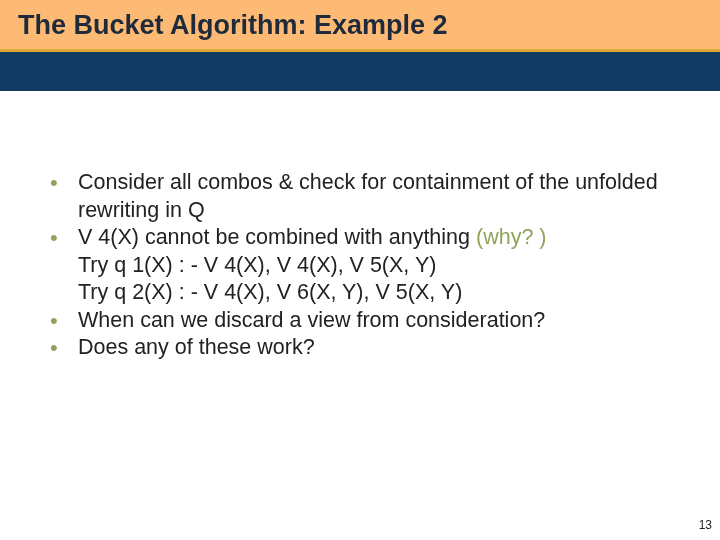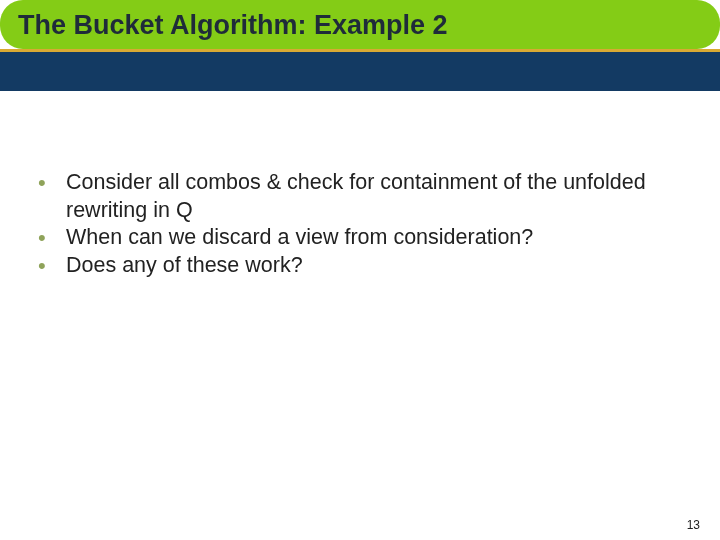--- a/index.html
+++ b/index.html
@@ -5,38 +5,37 @@
   * { margin: 0; padding: 0; box-sizing: border-box; }
   html, body { width: 720px; height: 540px; overflow: hidden; }
   body {
     font-family: Verdana, Geneva, sans-serif;
     background: #ffffff;
     position: relative;
   }
   .title-bar {
     width: 100%;
     padding: 10px 18px 8px 18px;
-    background: #84cc16;
-    border-radius: 23px;
+    background: #fdba74;
   }
   .title-bar h1 {
     font-family: "Arial Black", Arial, sans-serif;
     font-weight: 900;
     font-size: 27px;
     color: #1f2b3a;
     letter-spacing: 0px;
   }
   .band {
     width: 100%;
     height: 42px;
     background: #133a63;
     border-top: 3px solid #d9a933;
   }
   .content {
-    padding: 78px 38px 0 32px;
+    padding: 78px 38px 0 44px;
   }
   ul.bullets {
     list-style: none;
   }
   ul.bullets > li {
     position: relative;
     padding-left: 34px;
     font-size: 21.5px;
     line-height: 1.28;
     color: #222;
@@ -53,41 +52,46 @@
     line-height: 1.28;
   }
   .subline {
     display: block;
   }
   .why {
     color: #8fa35a;
   }
   .page-num {
     position: absolute;
-    right: 20px;
+    right: 8px;
     bottom: 8px;
     font-size: 12px;
     color: #222;
     font-family: Arial, sans-serif;
   }
 </style>
 </head>
 <body>
 
 <div class="title-bar">
   <h1>The Bucket Algorithm: Example 2</h1>
 </div>
 <div class="band"></div>
 
 <div class="content">
   <ul class="bullets">
     <li>
       <span class="subline">Consider all combos &amp; check for containment of the unfolded rewriting in Q</span>
     </li>
     <li>
+      <span class="subline"><span>V 4(X) cannot be combined with anything </span><span class="why">(why? )</span></span>
+      <span class="subline">Try q 1(X) : - V 4(X), V 4(X), V 5(X, Y)</span>
+      <span class="subline">Try q 2(X) : - V 4(X), V 6(X, Y), V 5(X, Y)</span>
+    </li>
+    <li>
       <span class="subline">When can we discard a view from consideration?</span>
     </li>
     <li>
       <span class="subline">Does any of these work?</span>
     </li>
   </ul>
 </div>
 
 <div class="page-num">13</div>
 

